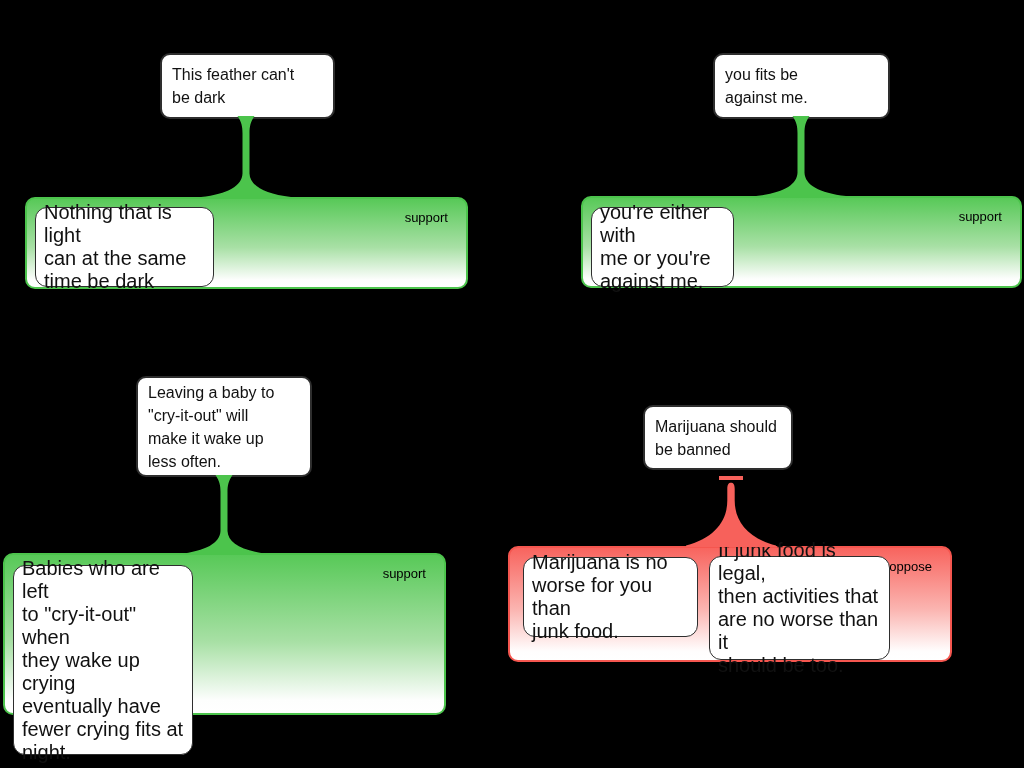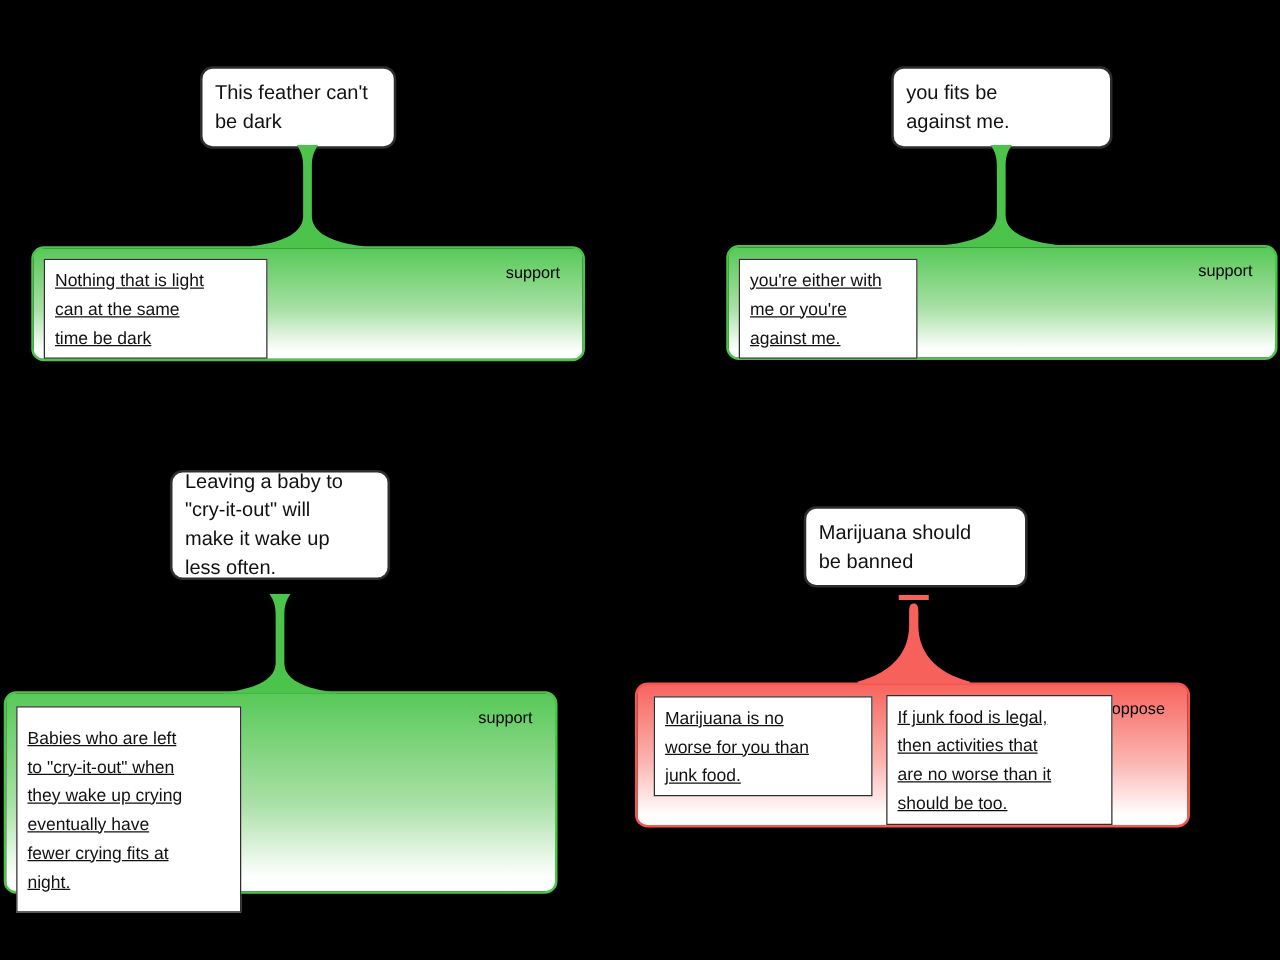--- a/index.html
+++ b/index.html
@@ -17,45 +17,45 @@
   }
   .group.support{
     border:2px solid #4CC44C;
     background:linear-gradient(180deg,#58C958 0%,#A8E0A5 55%,#FDFEFD 92%,#FFFFFF 100%);
   }
   .group.oppose{
     border:2px solid #F5564F;
     background:linear-gradient(180deg,#F8645E 0%,#FBB5B1 55%,#FFFDFD 92%,#FFFFFF 100%);
   }
   .premise{
-    position:absolute;background:#ffffff;border:1.5px solid #2e2e2e;border-radius:0;
+    position:absolute;background:#ffffff;border:1.5px solid #2e2e2e;border-radius:12px;
     display:flex;align-items:center;padding:0 8px;box-sizing:border-box;
-    font-size:14px;line-height:23px;white-space:pre-line;text-decoration:underline;
+    font-size:20px;line-height:23px;white-space:pre-line;
   }
   .group-label{
     position:absolute;top:12px;right:18px;font-size:13px;color:#000;line-height:13px;
   }
   .edge{position:absolute;z-index:3;}
   .crossbar{position:absolute;z-index:3;background:#F7615B;}
   
-  #a1c{left:160px;top:53px;width:157px;height:66px}
+  #a1c{left:160px;top:53px;width:175px;height:66px}
   #a2c{left:713px;top:53px;width:177px;height:66px}
-  #a3c{left:136px;top:376px;width:176px;height:88px}
-  #a4c{left:643px;top:405px;width:179px;height:65px}
+  #a3c{left:136px;top:376px;width:176px;height:101px}
+  #a4c{left:643px;top:405px;width:150px;height:65px}
   
   #g1{left:25px;top:197px;width:443px;height:92px}
   #g2{left:581px;top:196px;width:441px;height:92px}
   #g3{left:3px;top:553px;width:443px;height:162px}
   #g4{left:508px;top:546px;width:444px;height:116px}
   
   #g1p1{left:8px;top:8px;width:179px;height:80px}
   #g1p2{left:197px;top:8px;width:179px;height:80px}
   #g2p1{left:8px;top:9px;width:143px;height:80px}
   #g2p2{left:197px;top:9px;width:182px;height:68px}
-  #g3p1{left:8px;top:10px;width:180px;height:165px}
+  #g3p1{left:8px;top:10px;width:180px;height:190px}
   #g3p2{left:198px;top:10px;width:179px;height:107px}
   #g4p1{left:13px;top:9px;width:175px;height:80px}
   #g4p2{left:199px;top:8px;width:181px;height:104px}
   
   #f1{left:201px;top:116px;width:90px;height:82px}
   #f2{left:756px;top:116px;width:90px;height:81px}
   #f3{left:179px;top:475px;width:90px;height:80px}
   #f4{left:686px;top:482px;width:90px;height:65px}
   #f4bar{left:719px;top:476px;width:24px;height:4px}
 </style>

